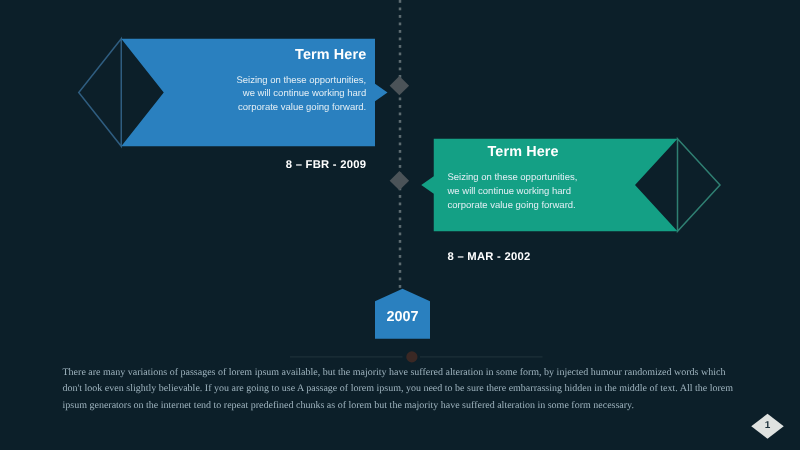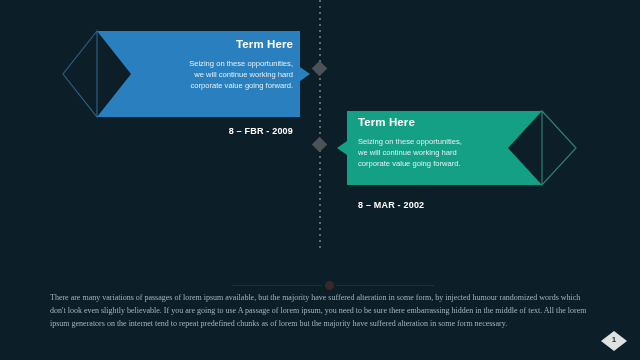--- a/index.html
+++ b/index.html
@@ -51,20 +51,21 @@
     left: 0;
     right: 0;
     bottom: 0;
   }
   .card-title {
     position: absolute;
     font-size: 11.5px;
     font-weight: bold;
     color: #ffffff;
     letter-spacing: .1px;
+    margin-left: 32px;
   }
   .card-body {
     position: absolute;
     font-size: 7.6px;
     line-height: 11.2px;
     color: #e3eef5;
   }
   .card-date {
     position: absolute;
     font-size: 9px;
@@ -187,20 +188,26 @@
       <div class="card-title">Term Here</div>
       <div class="card-body">
         <div>Seizing on these opportunities,</div>
         <div>we will continue working hard</div>
         <div>corporate value going forward.</div>
       </div>
       <div class="card-date">8 – MAR - 2002</div>
     </div>
   </div>
 
+  <div class="year-marker">
+    <svg width="50" height="44" viewBox="0 0 50 44">
+      <path d="M 25,1 L 47,11 L 47,41 L 3,41 L 3,11 Z" fill="#2a80bf"></path>
+    </svg>
+    <div class="year-label">2007</div>
+  </div>
 
   <div class="divider divider-left"></div>
   <div class="divider-dot"></div>
   <div class="divider divider-right"></div>
 
   <div class="footer-text">There are many variations of passages of lorem ipsum available, but the majority have suffered alteration in some form, by injected humour randomized words which don't look even slightly believable. If you are going to use A passage of lorem ipsum, you need to be sure there embarrassing hidden in the middle of text. All the lorem ipsum generators on the internet tend to repeat predefined chunks as of lorem but the majority have suffered alteration in some form  necessary.</div>
 
   <div class="page-badge">
     <svg width="28" height="22" viewBox="0 0 28 22">
       <path d="M 14,1 L 27,11 L 14,21 L 1,11 Z" fill="#dfe2e0"></path>

